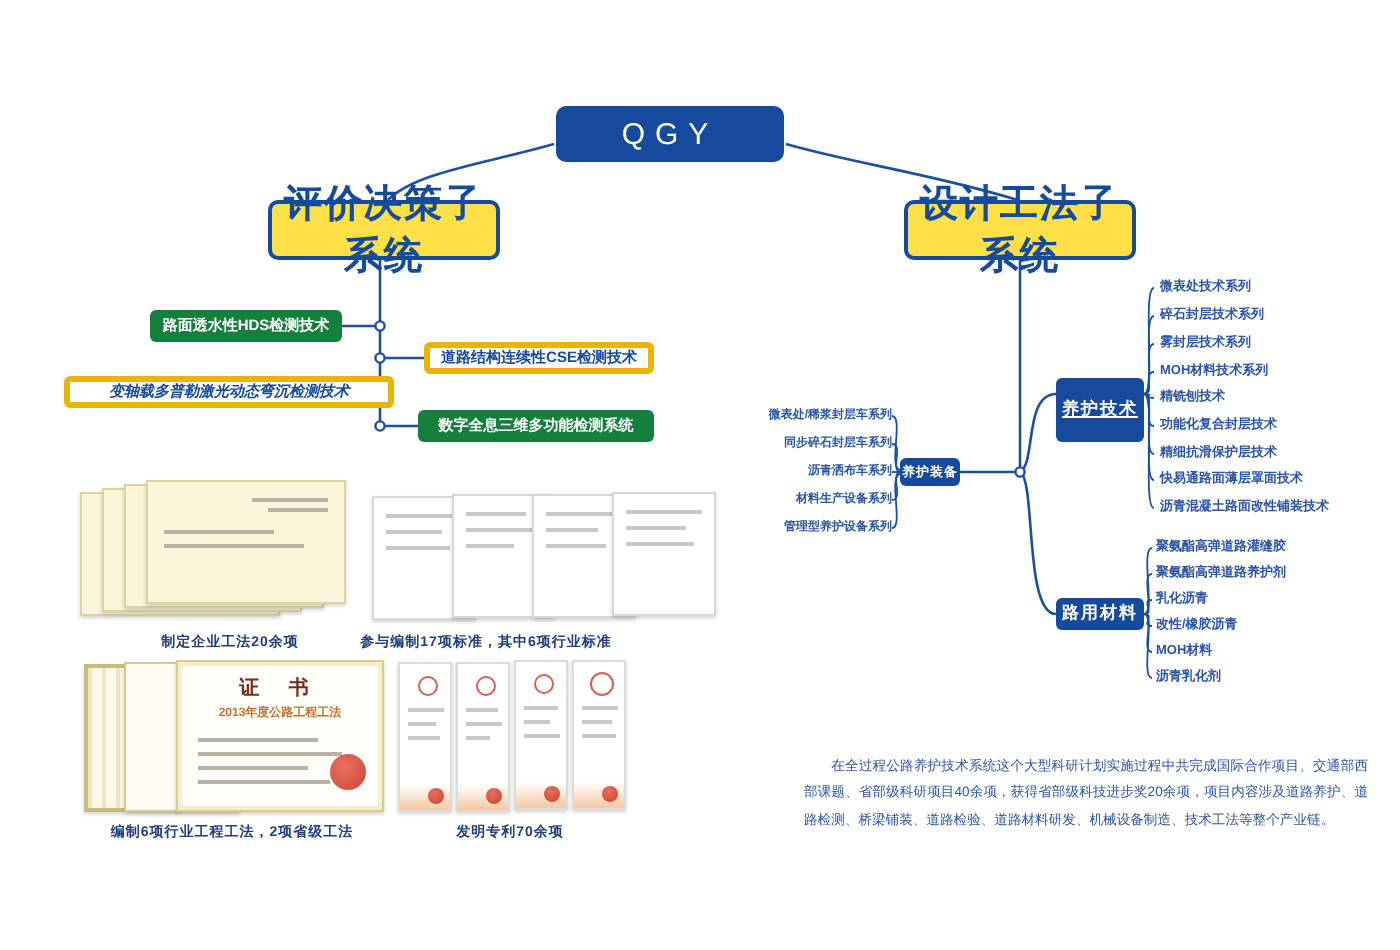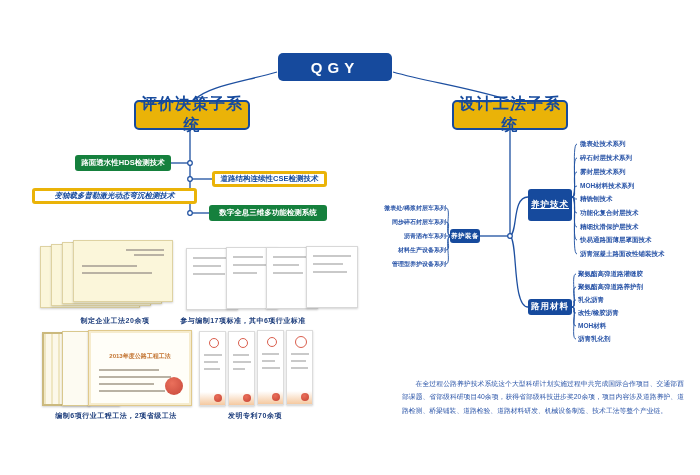--- a/index.html
+++ b/index.html
@@ -7,23 +7,23 @@
     font-family:"Liberation Sans","DejaVu Sans",sans-serif;}
   svg.connectors{position:absolute;left:0;top:0;pointer-events:none;}
   svg.connectors path{fill:none;stroke:#1d4fa0;}
   svg.connectors path.main{stroke-width:1.3px;}
   svg.connectors path.fan{stroke-width:0.9px;}
   svg.connectors circle{fill:#fff;stroke:#1d4fa0;stroke-width:1.2px;}
 
   .node{position:absolute;display:flex;align-items:center;justify-content:center;
     box-sizing:border-box;text-align:center;}
   .root-node{left:278px;top:53px;width:114px;height:28px;background:#164a9d;border-radius:5px;
-    color:#fff;font-weight:bold;font-size:15px;letter-spacing:5px;}
-  .subsystem{width:116px;height:30px;background:#eab308;border:2px solid #164a9d;border-radius:5px;
-    color:#164a9d;font-weight:bold;font-size:16px;letter-spacing:1px;}
+    color:#fff;font-weight:normal;font-size:15px;letter-spacing:5px;}
+  .subsystem{width:116px;height:30px;background:#fde047;border:2px solid #164a9d;border-radius:5px;
+    color:#164a9d;font-weight:bold;font-size:19px;letter-spacing:1px;}
   .subsystem.left{left:134px;top:100px;}
   .subsystem.right{left:452px;top:100px;}
 
   .det-box{height:16px;border-radius:3px;font-size:7.5px;font-weight:bold;line-height:16px;}
   .det-box.solid{background:#15803d;color:#fff;}
   .det-box.outline{background:#fff;border:3px solid #eab308;color:#164a9d;}
 
   .mid-node{background:#164a9d;color:#fff;font-weight:bold;border-radius:3px;}
   .equip-node{left:450px;top:229px;width:30px;height:14px;font-size:6.5px;letter-spacing:0.5px;}
   .tech-node{left:528px;top:189px;width:44px;height:32px;font-size:8.5px;letter-spacing:1px;text-decoration:underline;}
@@ -176,20 +176,21 @@
       <div class="mb gray" style="left:6px;top:16px;width:30px;"></div>
       <div class="mb gray" style="left:6px;top:24px;width:34px;"></div>
     </div>
   </div>
   <div class="caption" style="left:243px;top:316px;">参与编制17项标准，其中6项行业标准</div>
 
   <div style="position:absolute;left:42px;top:330px;width:152px;height:78px;">
     <div class="cert c-front-back1"></div>
     <div class="cert c-front-back2"></div>
     <div class="cert c-front">
+      <div class="c-title">证 书</div>
       <div class="c-sub">2013年度公路工程工法</div>
       <div class="mb" style="left:10px;top:38px;width:60px;"></div>
       <div class="mb" style="left:10px;top:45px;width:72px;"></div>
       <div class="mb" style="left:10px;top:52px;width:55px;"></div>
       <div class="mb" style="left:10px;top:59px;width:66px;"></div>
       <div class="seal" style="right:8px;top:46px;width:18px;height:18px;"></div>
     </div>
   </div>
   <div class="caption" style="left:116px;top:411px;">编制6项行业工程工法，2项省级工法</div>
 

